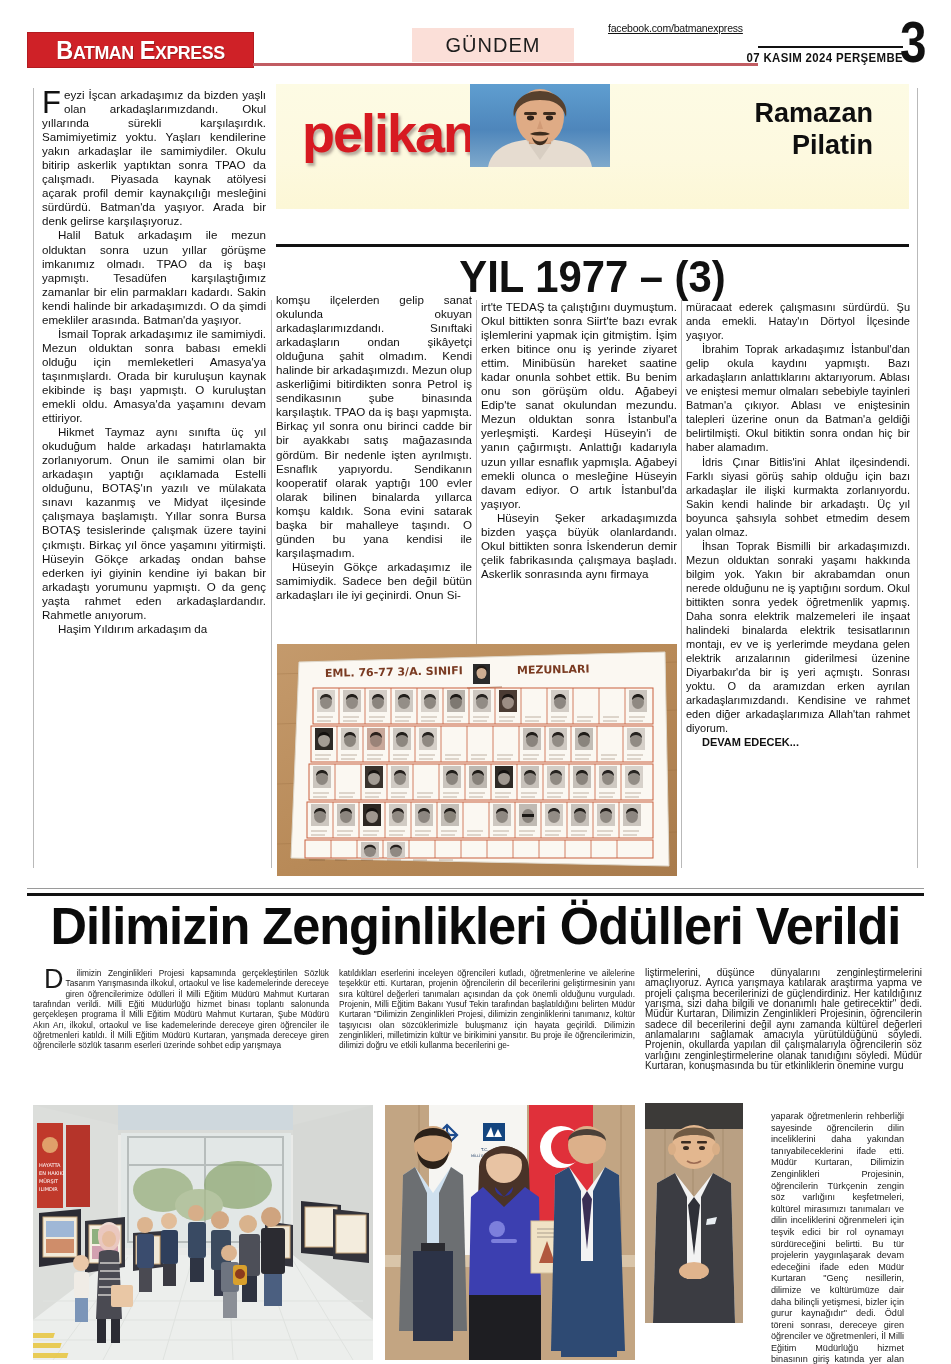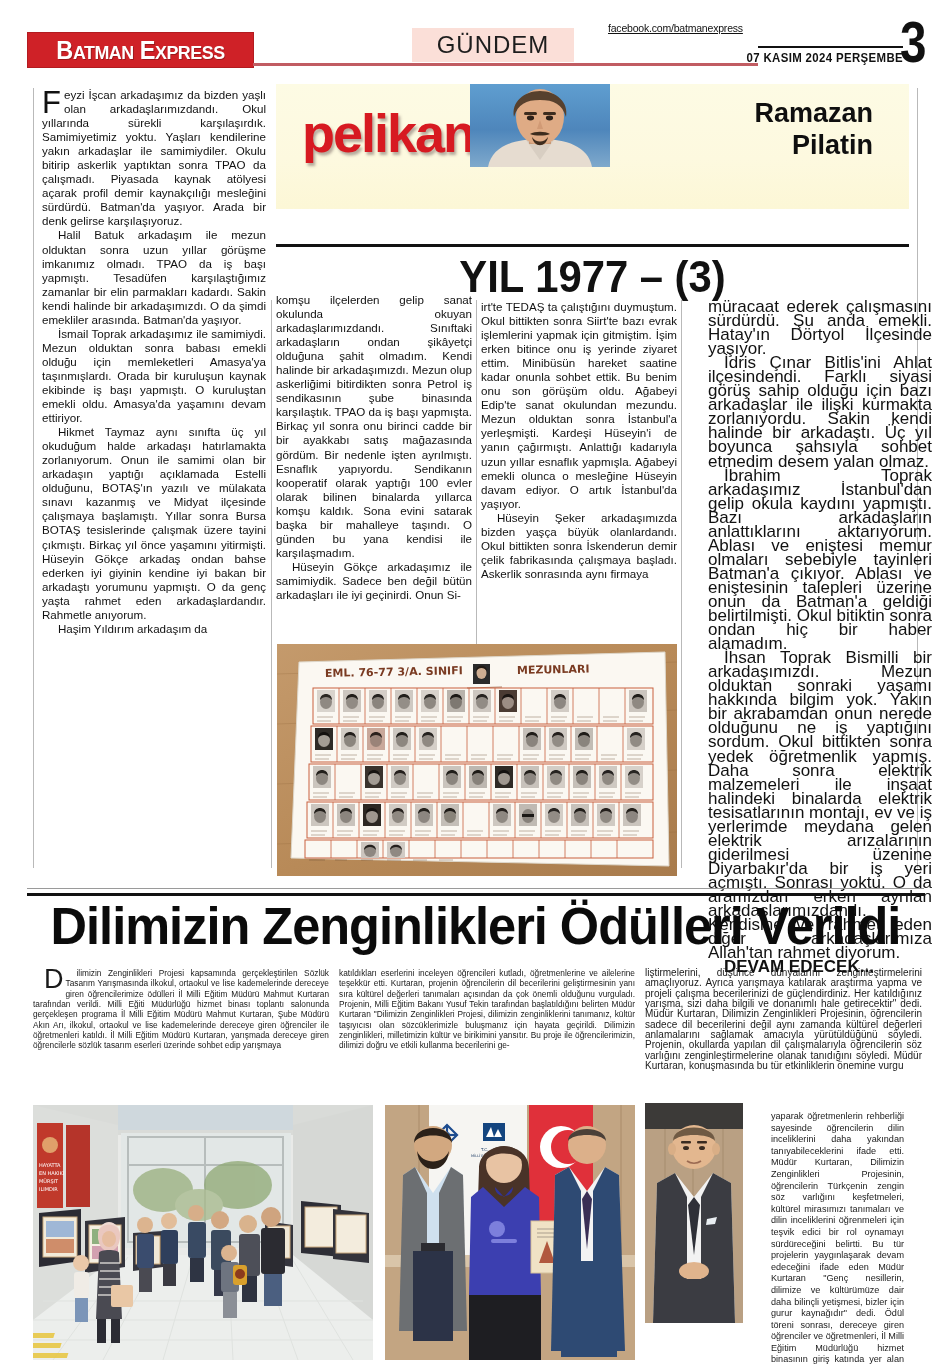--- a/index.html
+++ b/index.html
@@ -29,21 +29,21 @@
   .logo-text .sm{font-size:19px;}
   .logo-rule{
     position:absolute;left:253px;top:63px;width:505px;height:3px;
     background:#c15c62;
   }
   .section-tab{
     position:absolute;left:412px;top:28px;width:162px;height:34px;
     background:#fbdfd8;display:flex;align-items:center;justify-content:center;
   }
   .section-tab span{
-    font-size:24px;letter-spacing:1px;color:#1d1d1d;
+    font-size:20px;letter-spacing:1px;color:#1d1d1d;
     font-family:"Liberation Sans", sans-serif;
   }
   .fb-url{
     position:absolute;left:608px;top:22px;
     font-size:10.5px;color:#111;letter-spacing:-0.2px;
     font-family:"Liberation Sans", sans-serif;
     text-decoration:underline;
   }
   .date-rule{
     position:absolute;left:758px;top:46px;width:145px;height:2px;background:#111;
@@ -109,21 +109,21 @@
   .colB{
     position:absolute;left:276px;top:209px;width:196px;
     font-size:11.6px;line-height:14.05px;text-align:justify;
   }
   .colC{
     position:absolute;left:481px;top:216px;width:196px;
     font-size:11.6px;line-height:14.05px;text-align:justify;
   }
   .colD{
     position:absolute;left:686px;top:216px;width:224px;
-    font-size:17px;line-height:14.05px;text-align:justify;margin-left:22px;
+    font-size:11px;line-height:14.05px;text-align:justify;
   }
   .colB p,.colC p,.colD p{margin:0;text-indent:16px;}
   .colB p.cont,.colC p.cont,.colD p.cont{text-indent:0;}
   .devam{font-weight:bold;}
 
   
   .class-photo{
     position:absolute;left:277px;top:560px;width:400px;height:232px;
     overflow:hidden;background:#c9a57a;
   }
@@ -267,22 +267,22 @@
       <p>Hüseyin Gökçe arkadaşımız ile samimiydik. Sadece ben değil bütün arkadaşları ile iyi geçinirdi. Onun Si-</p>
     </div>
 
     <div class="colC">
       <p class="cont">irt'te TEDAŞ ta çalıştığını duymuştum. Okul bittikten sonra Siirt'te bazı evrak işlemlerini yapmak için gitmiştim. İşim erken bitince onu iş yerinde ziyaret ettim. Minibüsün hareket saatine kadar onunla sohbet ettik. Bu benim onu son görüşüm oldu. Ağabeyi Edip'te sanat okulundan mezundu. Mezun olduktan sonra İstanbul'a yerleşmişti. Kardeşi Hüseyin'i de yanın çağırmıştı. Anlattığı kadarıyla uzun yıllar esnaflık yapmışla. Ağabeyi emekli olunca o mesleğine Hüseyin davam ediyor. O artık İstanbul'da yaşıyor.</p>
       <p>Hüseyin Şeker arkadaşımızda bizden yaşça büyük olanlardandı. Okul bittikten sonra İskenderun demir çelik fabrikasında çalışmaya başladı. Askerlik sonrasında aynı firmaya</p>
     </div>
 
     <div class="colD">
       <p class="cont">müracaat ederek çalışmasını sürdürdü. Şu anda emekli. Hatay'ın Dörtyol İlçesinde yaşıyor.</p>
+      <p>İbrahim Toprak arkadaşımız İstanbul'dan gelip okula kaydını yapmıştı. Bazı arkadaşların anlattıklarını aktarıyorum. Ablası ve eniştesi memur olmaları sebebiyle tayinleri Batman'a çıkıyor. Ablası ve eniştesinin talepleri üzerine onun da Batman'a geldiği belirtilmişti. Okul bitiktin sonra ondan hiç bir haber alamadım.</p>
       <p>İdris Çınar Bitlis'ini Ahlat ilçesindendi.  Farklı siyasi görüş sahip olduğu için bazı arkadaşlar ile ilişki kurmakta zorlanıyordu. Sakin kendi halinde bir arkadaştı. Üç yıl boyunca şahsıyla sohbet etmedim desem yalan olmaz.</p>
-      <p>İbrahim Toprak arkadaşımız İstanbul'dan gelip okula kaydını yapmıştı. Bazı arkadaşların anlattıklarını aktarıyorum. Ablası ve eniştesi memur olmaları sebebiyle tayinleri Batman'a çıkıyor. Ablası ve eniştesinin talepleri üzerine onun da Batman'a geldiği belirtilmişti. Okul bitiktin sonra ondan hiç bir haber alamadım.</p>
       <p>İhsan Toprak Bismilli bir arkadaşımızdı. Mezun olduktan sonraki yaşamı hakkında bilgim yok. Yakın bir akrabamdan onun nerede olduğunu ne iş yaptığını sordum. Okul bittikten sonra yedek öğretmenlik yapmış. Daha sonra elektrik malzemeleri ile inşaat halindeki binalarda elektrik tesisatlarının montajı,  ev ve iş yerlerimde meydana gelen elektrik arızalarının giderilmesi üzenine Diyarbakır'da bir iş yeri açmıştı. Sonrası yoktu. O da aramızdan erken ayrılan arkadaşlarımızdandı.  Kendisine ve rahmet eden diğer arkadaşlarımıza Allah'tan rahmet diyorum.</p>
       <p class="devam">DEVAM EDECEK...</p>
     </div>
 
     <div class="class-photo">
       <svg class="clip" viewBox="0 0 400 232" preserveAspectRatio="none">
         <defs>
           <linearGradient id="wood" x1="0" y1="0" x2="1" y2="1">
             <stop offset="0%" stop-color="#c49a6c"></stop>
               <stop offset="50%" stop-color="#b88a58"></stop>

